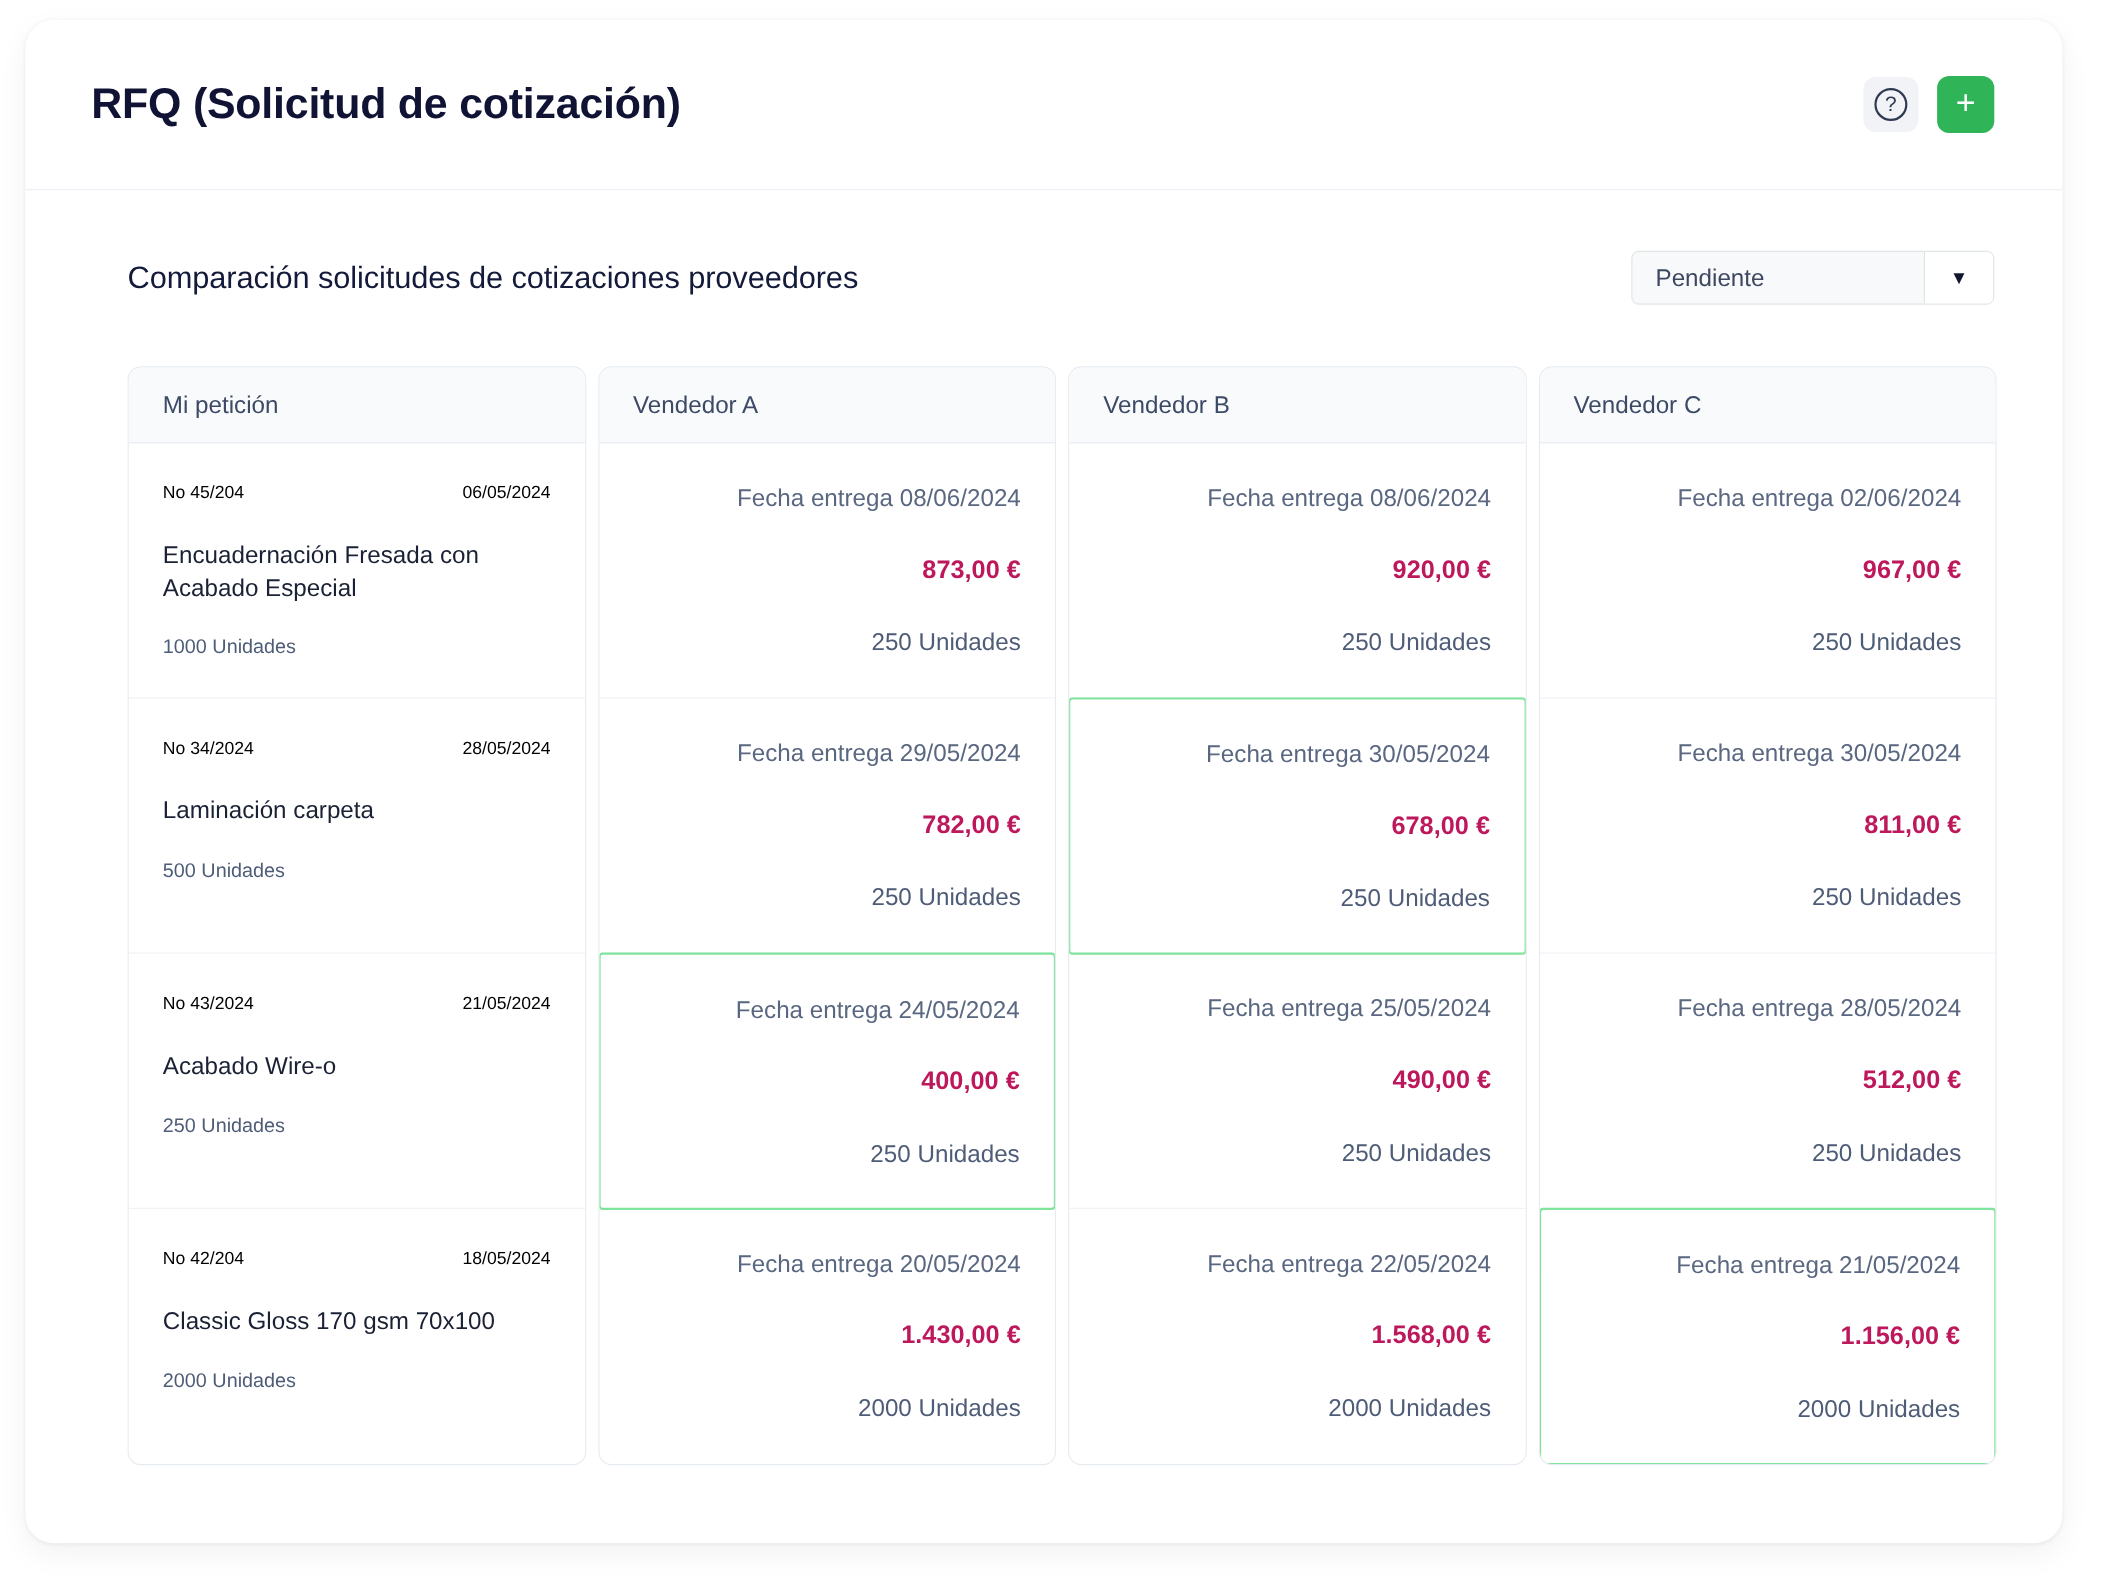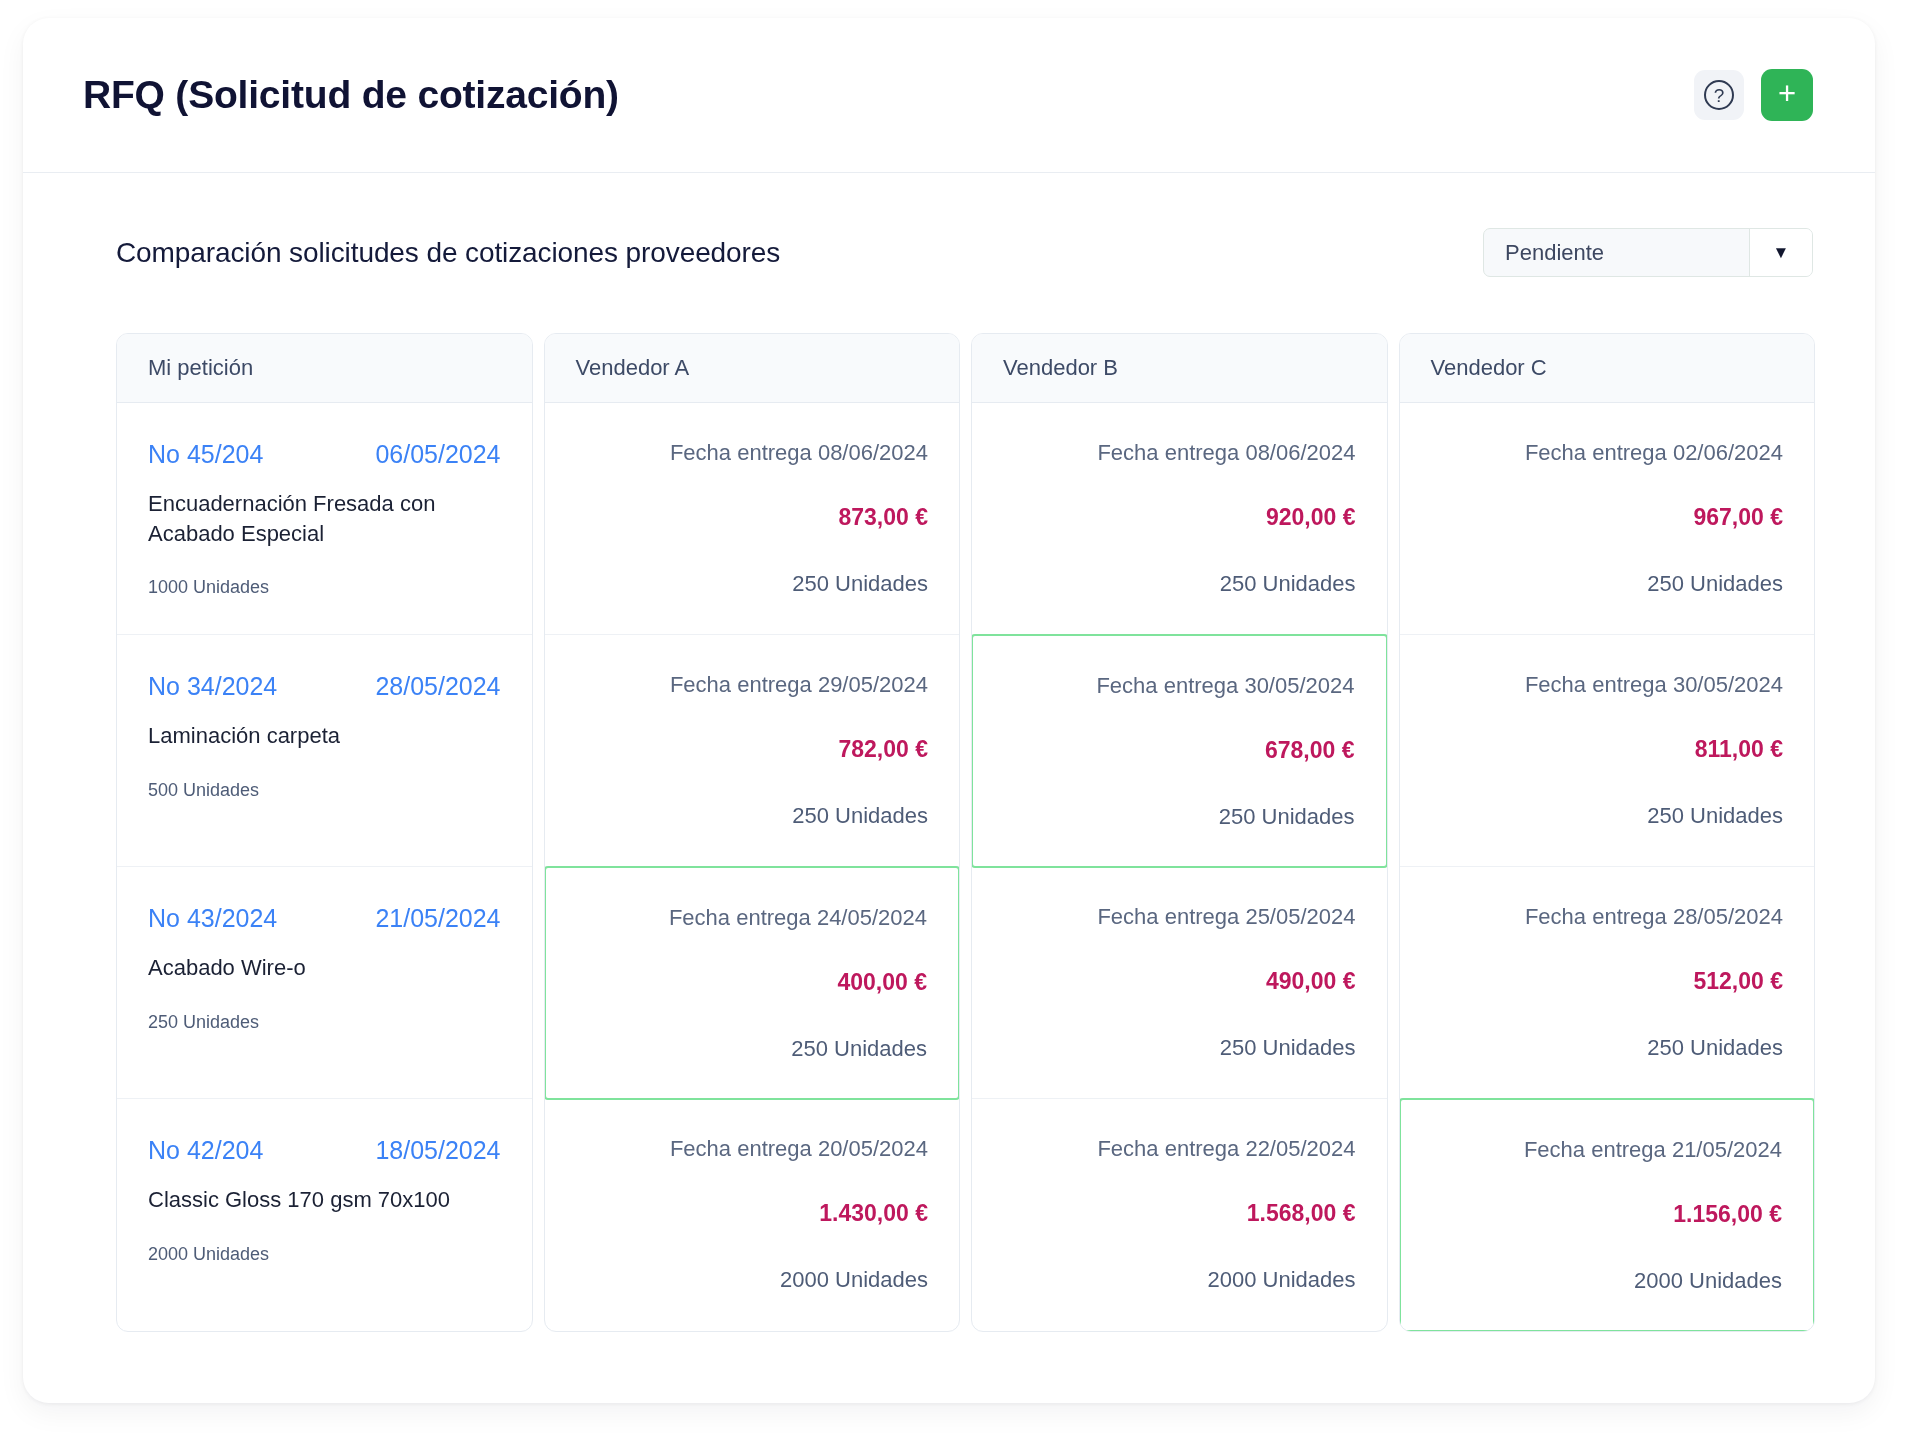--- a/index.html
+++ b/index.html
@@ -176,25 +176,25 @@
     border: 2px solid #7fe39c;
     border-radius: 4px;
     margin: -1px;
     height: 234px;
   }
 
   
   .req-top {
     display: flex;
     justify-content: space-between;
-    font-size: 25px;
-    color: #3b82f6;
+    font-size: 16px;
+    color: #000000;
   }
   .req-name {
-    margin-top: 20px;
+    margin-top: 32px;
     font-size: 22px;
     color: #1b2134;
     line-height: 1.35;
     max-width: 330px;
   }
   .req-units {
     margin-top: 29px;
     font-size: 18px;
     color: #4e5c77;
   }

